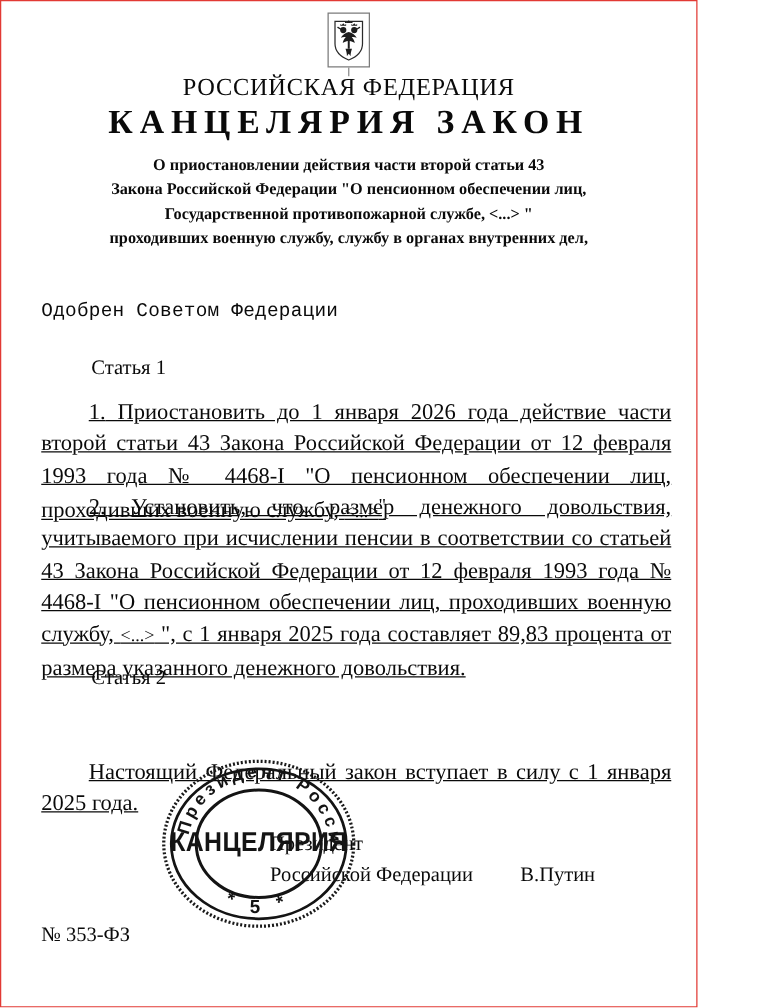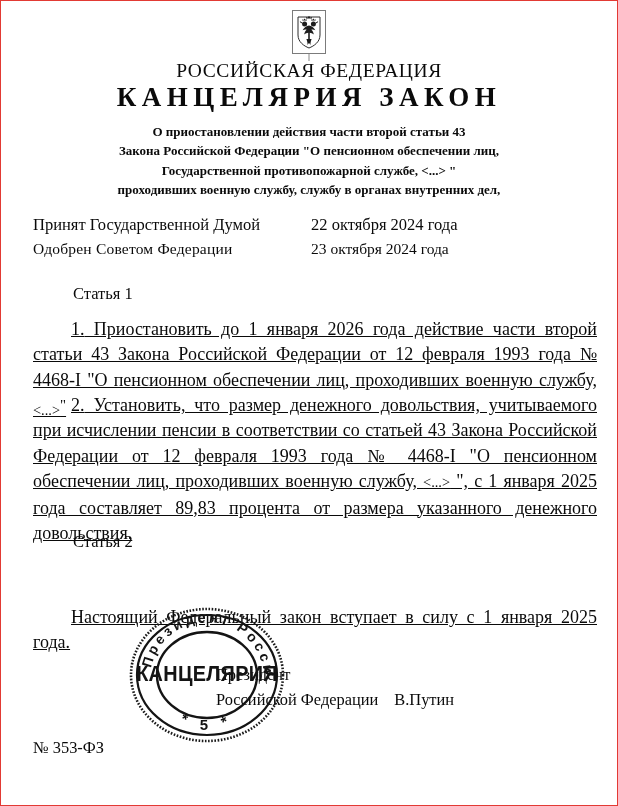--- a/index.html
+++ b/index.html
@@ -4,21 +4,21 @@
 <title>Федеральный закон</title>
 <style>
   html, body {
     margin: 0;
     padding: 0;
     background: #ffffff;
   }
 
   #page {
     position: relative;
-    width: 618px;
+    width: 558px;
     height: 806px;
     box-sizing: border-box;
     border: 1.5px solid #e23a34;
     background: #ffffff;
     overflow: hidden;
     font-family: "Liberation Serif", "DejaVu Serif", serif;
     color: #0a0a0a;
   }
 
   
@@ -90,21 +90,21 @@
     left: 32px;
     right: 32px;
   }
   .adopt-row {
     display: flex;
     align-items: baseline;
   }
   .adopt-row .who { width: 278px; flex: 0 0 278px; }
   .adopt-duma { top: 212px; font-size: 16.5px; line-height: 24px; }
   .adopt-sf   { top: 236px; font-size: 15.5px; line-height: 24px;
-                font-family: Liberation Serif, serif; }
+                font-family: Liberation Mono, monospace; }
   .adopt-sf .who { letter-spacing: 0.2px; }
 
   
   .article-head {
     position: absolute;
     left: 72px;
     font-size: 16.5px;
     font-weight: normal;
     line-height: 20px;
   }
@@ -122,21 +122,21 @@
   .small-ell { font-size: 0.80em; }
   .sup-q { vertical-align: 0.32em; font-size: 0.82em; }
 
   
   .sign {
     position: absolute;
     left: 215px;
     font-size: 16.4px;
     line-height: 25px;
   }
-  .sign .name { margin-left: 16px; }
+  .sign .name { margin-left: 38px; }
 
   
   .footer {
     position: absolute;
     left: 32px;
     font-size: 16.4px;
     line-height: 22.5px;
   }
 
   
@@ -191,28 +191,23 @@
 
   <div class="fed-law">КАНЦЕЛЯРИЯ ЗАКОН</div>
 
   <div class="title-block">
     <div>О приостановлении действия части второй статьи 43</div>
     <div>Закона Российской Федерации "О пенсионном обеспечении лиц,</div>
     <div>Государственной противопожарной службе,  &lt;...&gt; "</div>
     <div>проходивших военную службу, службу в органах внутренних дел,</div>
   </div>
 
-  <div class="adopt adopt-duma adopt-row" style="top:212px;">
-    <span class="who">Принят Государственной Думой</span>
-    <span>22 октября 2024 года</span>
-  </div>
 
   <div class="adopt adopt-sf adopt-row" style="top:236px;">
     <span class="who">Одобрен Советом Федерации</span>
-    <span>23 октября 2024 года</span>
   </div>
 
   <div class="article-head" style="top:283px;">Статья 1</div>
 
   <div class="para" style="top:316px;">
     <span>1.</span><span> Приостановить до 1 января 2026 года действие части второй статьи 43 Закона Российской Федерации от  12 февраля  1993 года № 4468-I "О пенсионном обеспечении лиц, проходивших военную службу, </span><span class="small-ell">&lt;...&gt;</span><span class="sup-q">"</span>
   </div>
 
   <div class="para" style="top:392px;">
     <span>2.</span><span> Установить, что размер денежного довольствия, учитываемого при исчислении пенсии в соответствии со статьей 43 Закона Российской Федерации от 12  февраля 1993  года № 4468-I "О пенсионном обеспечении лиц, проходивших военную службу, </span><span class="small-ell">&lt;...&gt;</span><span> ", с 1 января 2025 года составляет 89,83 процента от размера указанного денежного довольствия.</span>

